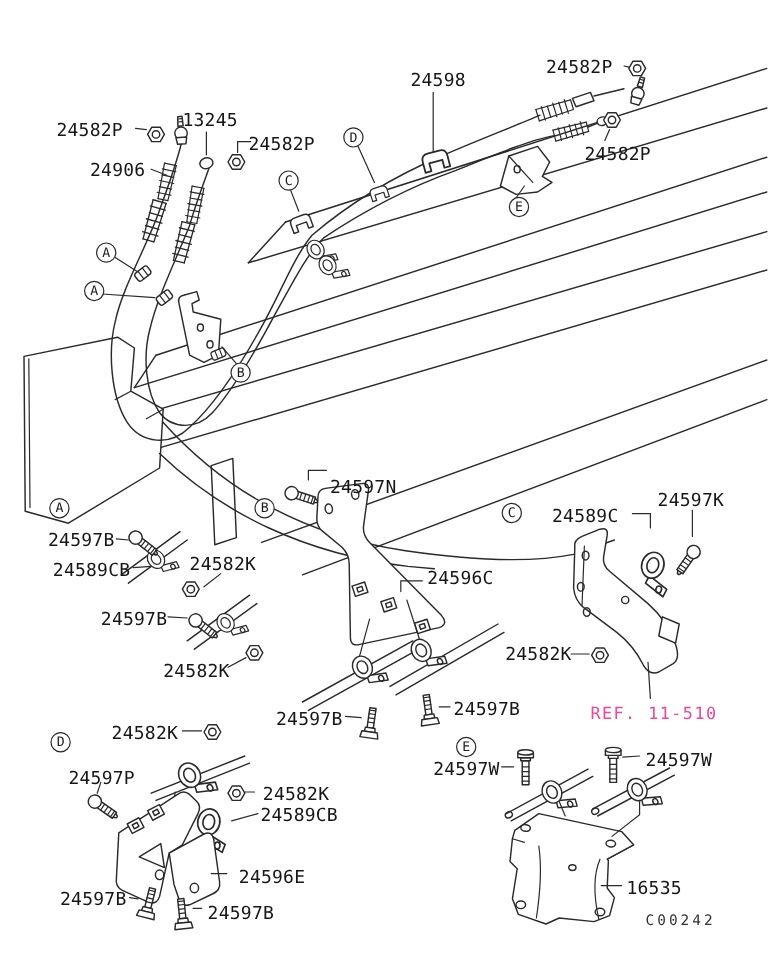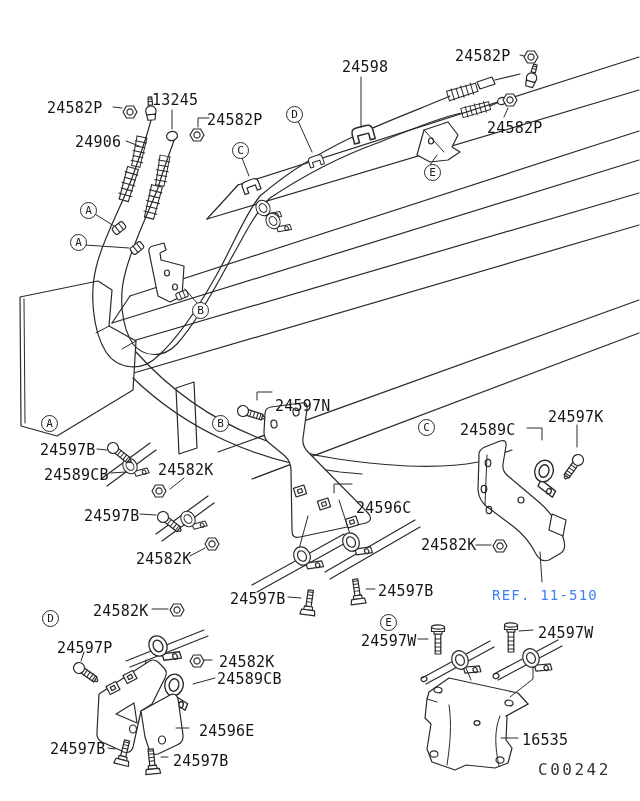--- a/index.html
+++ b/index.html
@@ -1,21 +1,21 @@
 <!DOCTYPE html>
 <html><head>
 <meta charset="utf-8">
 <style>
   html,body{margin:0;padding:0;background:#fff;}
   .stage{position:relative;width:640px;height:801px;background:#fff;overflow:hidden;
          font-family:"DejaVu Sans Mono","Liberation Mono",monospace;}
   .art{position:absolute;left:0;top:0;z-index:1;}
   .pn{position:absolute;z-index:2;font-size:15px;letter-spacing:.2px;color:#161616;white-space:nowrap;}
-  .ref{position:absolute;z-index:2;font-size:14px;letter-spacing:1.2px;color:#3b82f6;white-space:nowrap;}
-  .code{position:absolute;z-index:2;font-size:16px;letter-spacing:2.5px;color:#333;white-space:nowrap;}
+  .ref{position:absolute;z-index:2;font-size:14px;letter-spacing:1.2px;color:#ec4899;white-space:nowrap;}
+  .code{position:absolute;z-index:2;font-size:12px;letter-spacing:2.5px;color:#333;white-space:nowrap;}
   .co{position:absolute;z-index:2;width:17px;height:17px;border:1.5px solid #2a2a2a;border-radius:50%;
       background:#fff;font-size:11px;line-height:16px;text-align:center;color:#1a1a1a;box-sizing:border-box;}
   svg .s{stroke:#2a2a2a;stroke-width:1.2;fill:none;stroke-linecap:round;stroke-linejoin:round;}
   svg .sf{stroke:#2a2a2a;stroke-width:1.2;fill:#fff;stroke-linecap:round;stroke-linejoin:round;}
   svg .thin{stroke:#2a2a2a;stroke-width:1;fill:none;stroke-linecap:round;}
 </style>
 </head>
 <body>
 
 <div class="stage">
@@ -249,21 +249,21 @@
 <span class="pn" style="left:487px;top:119px">24582P</span>
 <span class="pn" style="left:75px;top:133px">24906</span>
 
 <span class="pn" style="left:40px;top:441px">24597B</span>
 <span class="pn" style="left:44px;top:466px">24589CB</span>
 <span class="pn" style="left:158px;top:461px">24582K</span>
 <span class="pn" style="left:84px;top:507px">24597B</span>
 <span class="pn" style="left:136px;top:550px">24582K</span>
 
 <span class="pn" style="left:275px;top:397px">24597N</span>
-<span class="pn" style="left:356px;top:499px">24596C</span>
+<span class="pn" style="left:356px;top:473px">24596C</span>
 <span class="pn" style="left:230px;top:590px">24597B</span>
 <span class="pn" style="left:378px;top:582px">24597B</span>
 
 <span class="pn" style="left:460px;top:421px">24589C</span>
 <span class="pn" style="left:548px;top:408px">24597K</span>
 <span class="pn" style="left:421px;top:536px">24582K</span>
 <span class="ref" style="left:492px;top:587px">REF. 11-510</span>
 
 <span class="pn" style="left:93px;top:602px">24582K</span>
 <span class="pn" style="left:57px;top:639px">24597P</span>

